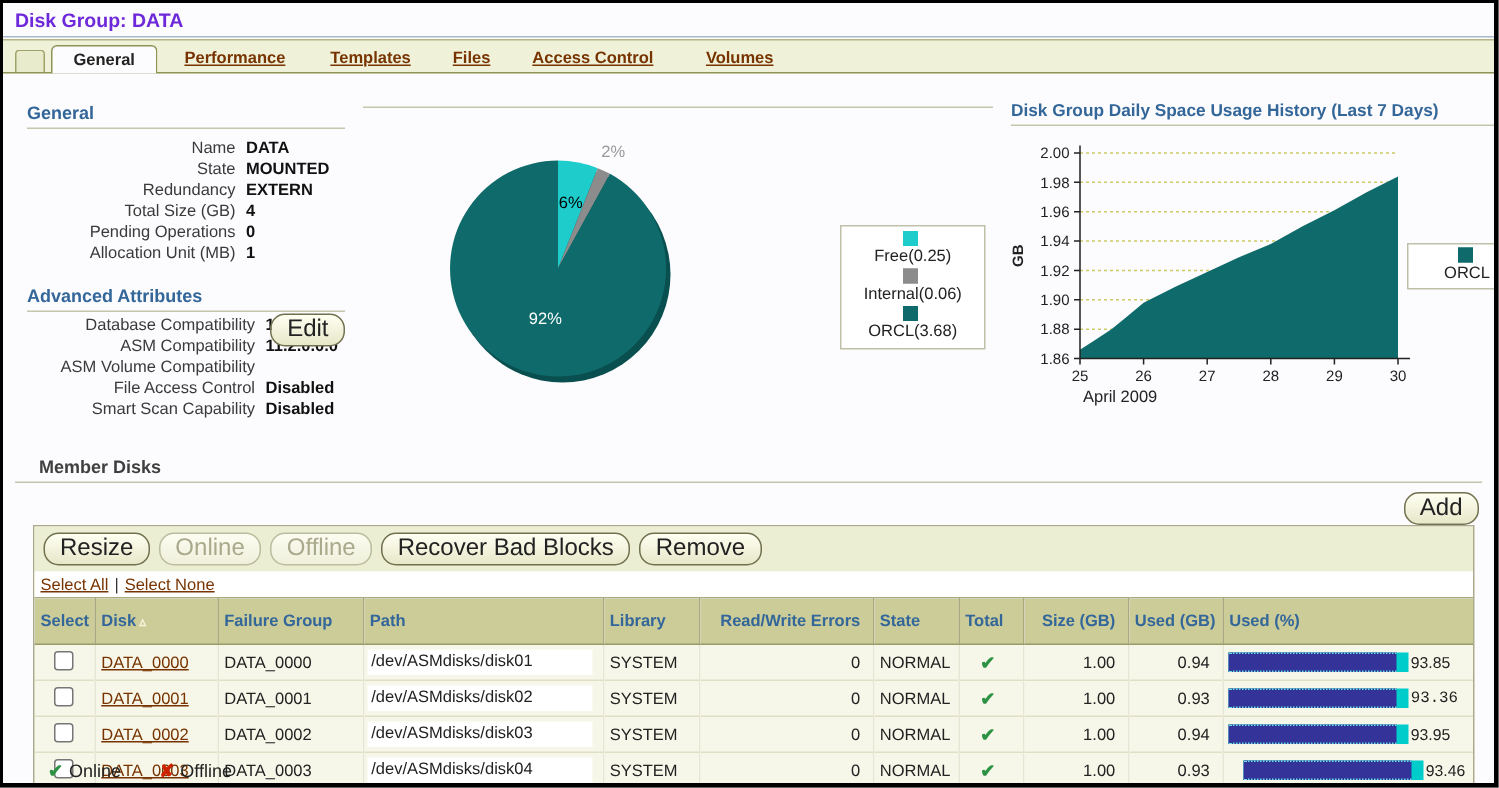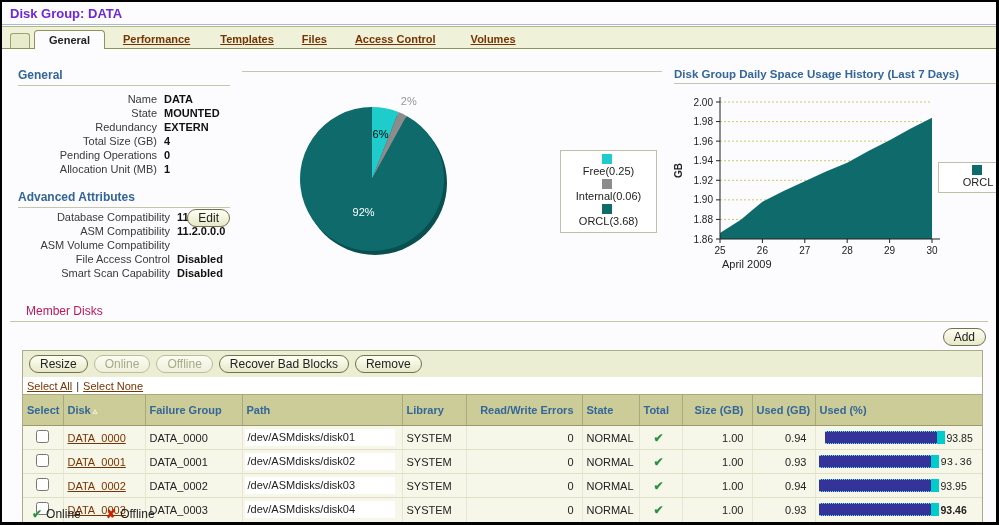--- a/index.html
+++ b/index.html
@@ -27,37 +27,37 @@
   #sec-pie      { position:absolute; left:240px; top:66px; width:420px; }
   #sec-area     { position:absolute; left:672px; top:66px; width:327px; }
   .frow { line-height:14px; white-space:nowrap; }
   .flabel { display:inline-block; text-align:right; color:#3a3a3a; }
   #sec-general .flabel { width:139px; }
   #sec-advanced .flabel { width:152px; }
   .fvalue { font-weight:bold; color:#111; margin-left:7px; }
   #general-fields { margin-top:6px; }
   #advanced-fields { margin-top:2px; }
   
-  .embtn { font-family:"Liberation Sans", sans-serif; font-size:12px; color:#222;
+  .embtn { font-family:"Liberation Sans", sans-serif; font-size:16px; color:#222;
            background:linear-gradient(#FFFFF2,#E7E7C9); border:1px solid #71714F; border-radius:10px;
            padding:1px 10px; cursor:pointer; white-space:nowrap; }
   .embtn[disabled] { color:#A9A98B; border-color:#BCBC9E; background:linear-gradient(#FCFCF1,#EFEFDB); cursor:default; }
   #edit-btn { position:absolute; right:0; top:19px; }
   
   #pie-svg { position:absolute; left:0; top:26px; }
   #pie-legend { position:absolute; left:318px; top:82px; width:97px; background:#FFFFFF;
                 border:1px solid #C0C0A8; padding:3px 4px; }
   .lg-item { display:flex; align-items:center; line-height:15px; white-space:nowrap;flex-direction:column; }
   .lg-sq { width:10px; height:10px; margin-right:3px; flex:none; border:1px solid #777; }
   #area-svg { position:absolute; left:-6px; top:26px; }
   #area-legend { position:absolute; left:264px; top:94px; width:80px; background:#FFFFFF;
                  border:1px solid #C0C0A8; padding:2px 4px; }
   #sec-area .sec-h { font-size:11.5px; }
   
-  #member-title { position:absolute; left:24px; top:302px; font-size:12px; font-weight:normal; color:#be185d; }
+  #member-title { position:absolute; left:24px; top:302px; font-size:12px; font-weight:bold; color:#404040; }
   #member-rule  { position:absolute; left:8px; right:8px; top:319px; height:1px; background:#C6C6AC; }
   #add-btn { position:absolute; right:10px; top:326px; }
   #table-region { position:absolute; left:20px; top:348px; width:961px; border:1px solid #ABAB8B; background:#fff; }
   #md-toolbar { background:#EBEED3; padding:4px 6px; }
   #md-toolbar .embtn { margin-right:6px; }
   #md-links { padding:3px 6px 2px 4px; background:#fff; }
   .emlink { color:#773300; text-decoration:underline; cursor:pointer; }
   .lsep { color:#333; margin:0 4px; }
   #md-table { table-layout:fixed; width:959px; border-collapse:collapse; font-size:11px; }
   #md-table th { background:#CCCC99; color:#336699; font-weight:bold; text-align:left; height:18px;
@@ -255,21 +255,21 @@
             <td>DATA_0000</td>
             <td style="padding: 1px 2px;">
               <div class="path-box">/dev/ASMdisks/disk01</div>
             </td>
             <td>SYSTEM</td>
             <td class="num">0</td>
             <td>NORMAL</td>
             <td><span class="modek">✔</span></td>
             <td class="num">1.00</td>
             <td class="num">0.94</td>
-            <td style="padding: 1px 9px;">
+            <td style="padding: 1px 3px;">
               <div class="pct-wrap">
                 <div class="pct-bar">
                   <div class="pct-fill" style="width: 93.85%;"></div>
                 </div>
                 <span class="pct-val">93.85</span>
               </div>
             </td>
           </tr>
           <tr>
             <td class="ck"><input type="checkbox" style=""></td>
@@ -321,21 +321,21 @@
             <td>DATA_0003</td>
             <td style="padding: 1px 2px;">
               <div class="path-box">/dev/ASMdisks/disk04</div>
             </td>
             <td>SYSTEM</td>
             <td class="num">0</td>
             <td>NORMAL</td>
             <td><span class="modek">✔</span></td>
             <td class="num">1.00</td>
             <td class="num">0.93</td>
-            <td style="padding: 1px 3px; font-weight: bold;">
+            <td style="padding: 1px 13px;">
               <div class="pct-wrap">
                 <div class="pct-bar">
                   <div class="pct-fill" style="width: 93.46%;"></div>
                 </div>
                 <span class="pct-val">93.46</span>
               </div>
             </td>
           </tr>
         </tbody>
     </table>

